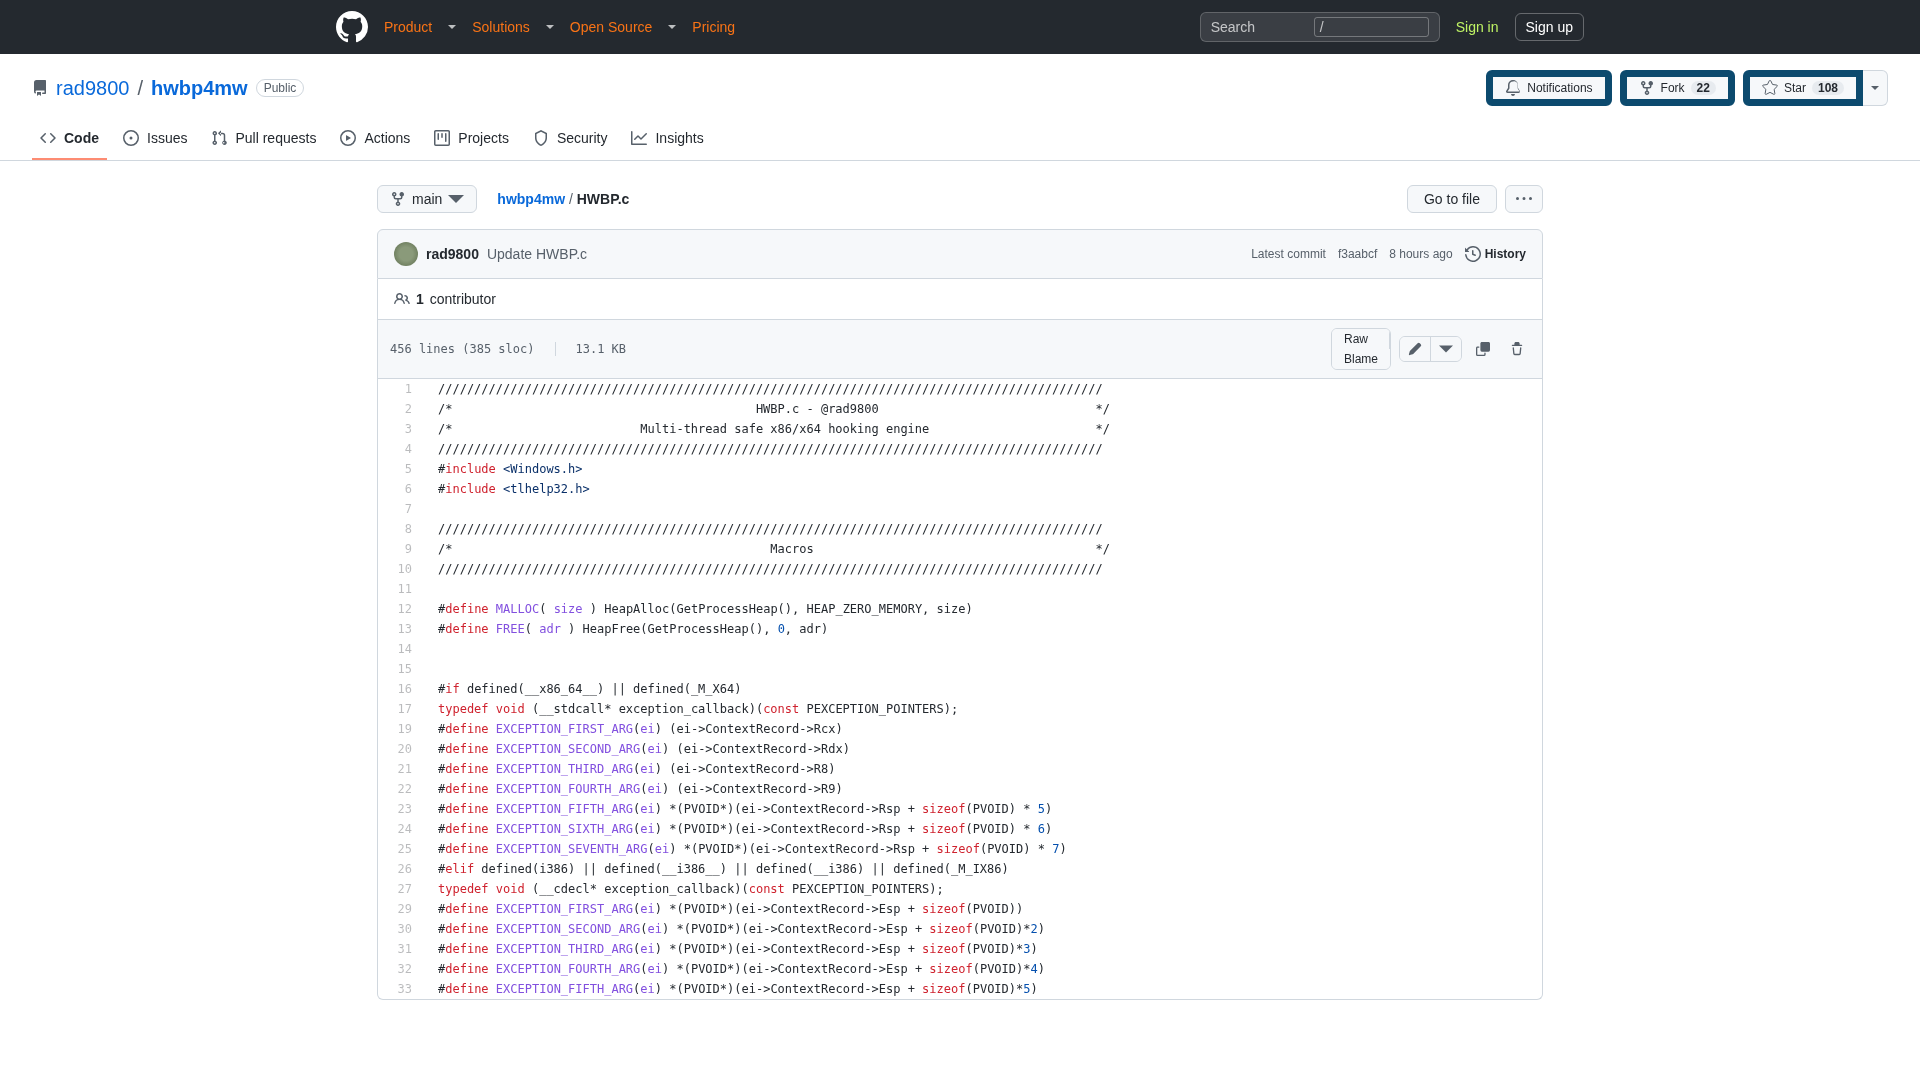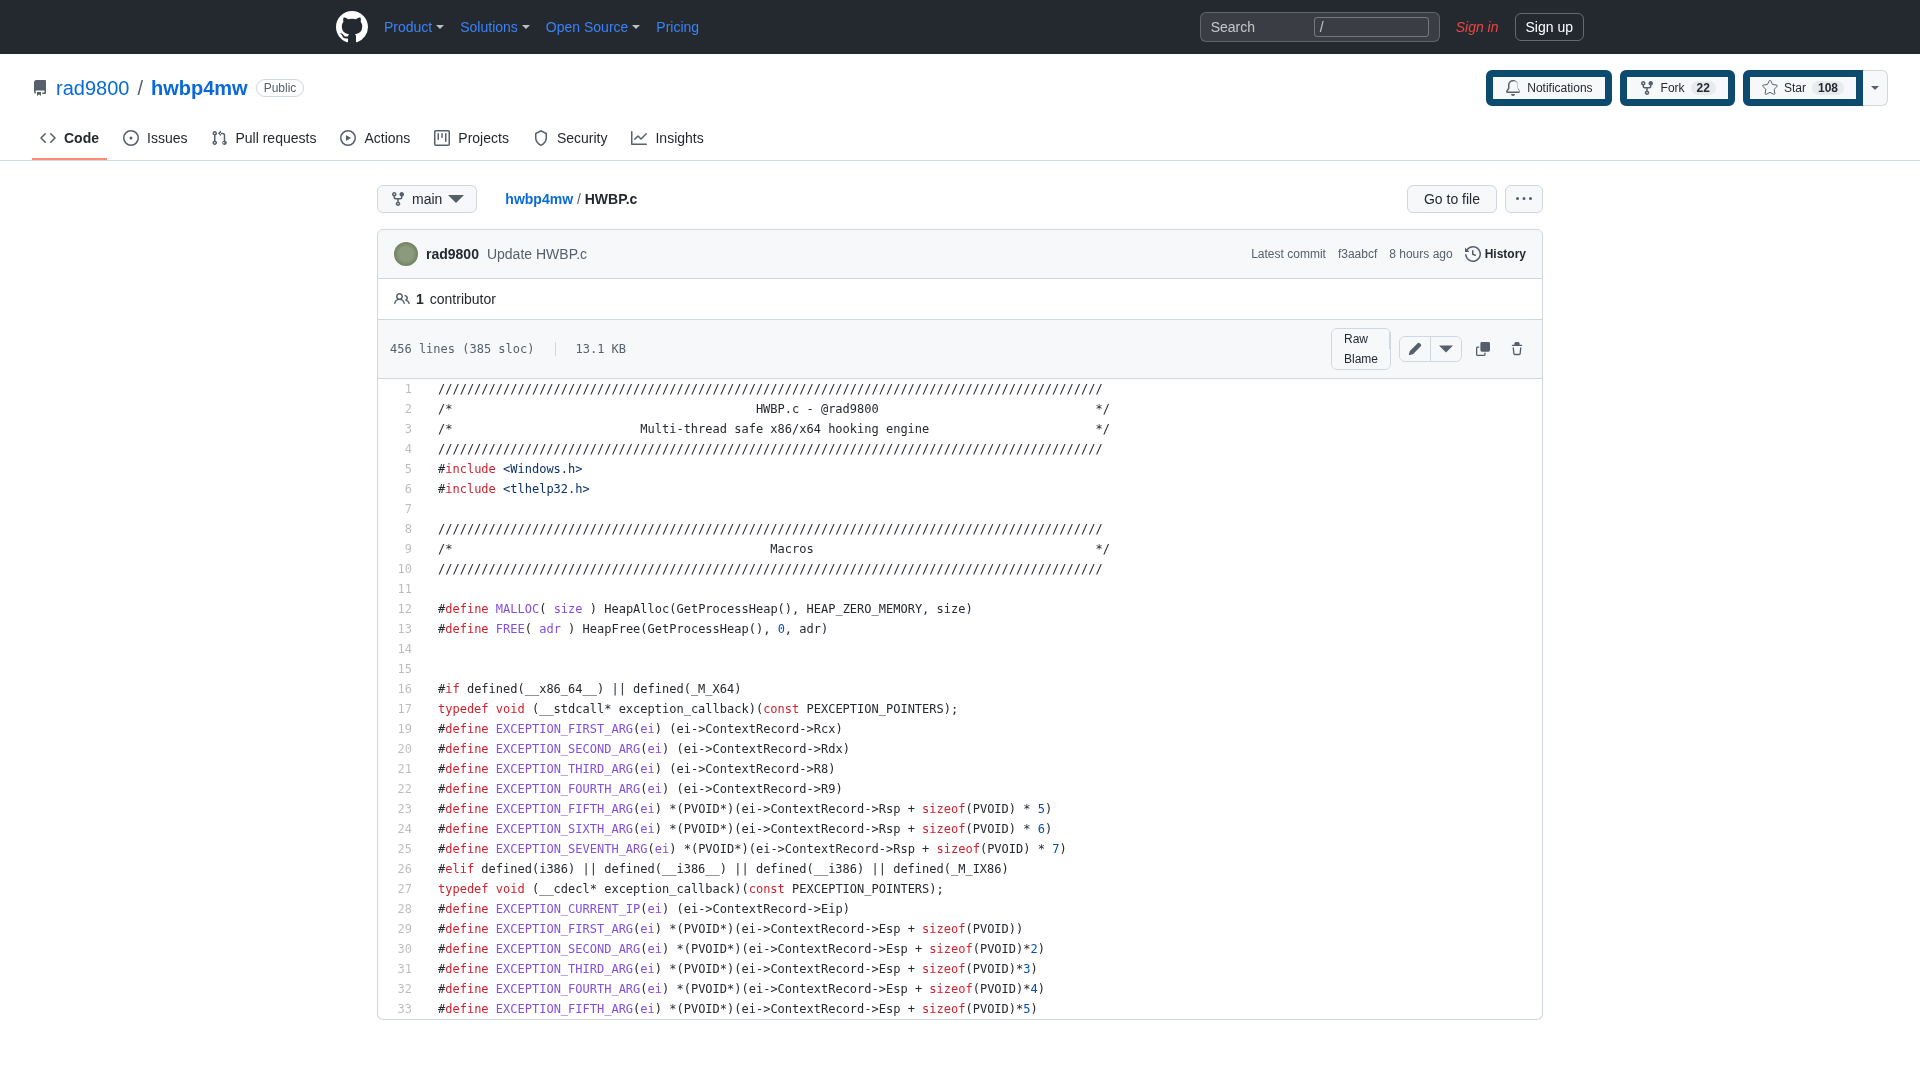--- a/index.html
+++ b/index.html
@@ -2,27 +2,27 @@
 <html><head>
   <meta charset="utf-8">
   <style>
     * { margin: 0; padding: 0; box-sizing: border-box; }
     body { font-family: -apple-system, BlinkMacSystemFont, "Segoe UI", Helvetica, Arial, sans-serif; color: #24292f; background: #fff; font-size: 14px; }
     
     
     .header { background: #24292f; height: 54px; display: flex; align-items: center; padding: 0 16px; justify-content: space-between; }
     .header-left { display: flex; align-items: center; gap: 16px; }
     .logo { fill: #fff; width: 32px; height: 32px; margin-left: 320px; }
-    .nav-link { color: #3b82f6; cursor: pointer; display: flex; align-items: center; gap: 4px; font-weight: 500; }
+    .nav-link { color: #f97316; cursor: pointer; display: flex; align-items: center; gap: 16px; font-weight: 500; }
     .nav-link svg { width: 8px; height: 8px; fill: #fff; opacity: 0.7; }
     .header-right { display: flex; align-items: center; gap: 16px; margin-right: 320px; }
     .search-box { background: rgba(255,255,255,0.1); border: 1px solid rgba(255,255,255,0.2); border-radius: 6px; width: 240px; height: 30px; display: flex; align-items: center; padding: 0 10px; color: rgba(255,255,255,0.7); }
     .search-box span { flex: 1; font-size: 14px; }
     .slash-key { border: 1px solid rgba(255,255,255,0.3); border-radius: 3px; padding: 1px 5px; font-size: 11px; }
-    .signin { color: #ef4444; cursor: pointer; font-style: italic; }
+    .signin { color: #bef264; cursor: pointer; }
     .signup { color: #fff; border: 1px solid rgba(255,255,255,0.3); border-radius: 6px; padding: 5px 10px; cursor: pointer; }
     
     
     .repo-header { padding: 16px 32px 0; }
     .repo-title-row { display: flex; align-items: center; justify-content: space-between; margin-bottom: 16px; }
     .repo-title-left { display: flex; align-items: center; gap: 8px; }
     .repo-icon { fill: #57606a; width: 16px; height: 16px; }
     .repo-link { color: #0969da; font-size: 20px; cursor: pointer; }
     .repo-name-bold { font-weight: 600; }
     .repo-slash { color: #57606a; font-size: 20px; }
@@ -38,21 +38,21 @@
     
     
     .tabs { display: flex; border-bottom: 1px solid #d0d7de; padding: 0 32px; gap: 8px; }
     .tab { display: flex; align-items: center; gap: 8px; padding: 8px 8px 12px; cursor: pointer; color: #24292f; border-bottom: 2px solid transparent; }
     .tab.active { border-bottom-color: #fd8c73; font-weight: 600; }
     .tab svg { width: 16px; height: 16px; fill: #57606a; }
     
     
     .main { max-width: 1230px; margin: 0 auto; padding: 24px 32px; }
     .breadcrumb-row { display: flex; align-items: center; justify-content: space-between; margin-bottom: 16px; }
-    .breadcrumb-left { display: flex; align-items: center; gap: 28px; }
+    .breadcrumb-left { display: flex; align-items: center; gap: 20px; }
     .branch-btn { border: 1px solid #d0d7de; border-radius: 6px; background: #f6f8fa; padding: 5px 12px; display: flex; align-items: center; gap: 6px; cursor: pointer; font-weight: 500; }
     .branch-btn svg { width: 16px; height: 16px; fill: #57606a; }
     .breadcrumb-link { color: #0969da; font-weight: 600; cursor: pointer; }
     .breadcrumb-sep { color: #57606a; }
     .breadcrumb-current { font-weight: 600; }
     .breadcrumb-right { display: flex; gap: 8px; }
     .gotofile-btn, .more-btn { border: 1px solid #d0d7de; border-radius: 6px; background: #f6f8fa; padding: 5px 16px; cursor: pointer; font-weight: 500; }
     .more-btn { padding: 5px 10px; display: flex; align-items: center; }
     .more-btn svg { width: 16px; height: 16px; fill: #57606a; }
     
@@ -421,24 +421,20 @@
         </div>
         <div class="code-line">
           <span class="line-num">26</span>
           <span class="line-code"><span>#</span><span class="c-pp">elif</span><span> defined(i386) || defined(__i386__) || defined(__i386) || defined(_M_IX86)</span></span>
         </div>
         <div class="code-line">
           <span class="line-num">27</span>
           <span class="line-code"><span class="c-kw">typedef</span><span> </span><span class="c-kw">void</span><span> (__cdecl* exception_callback)(</span><span class="c-kw">const</span><span> PEXCEPTION_POINTERS);</span></span>
         </div>
         <div class="code-line">
-          <span class="line-num">28</span>
-          <span class="line-code"><span>#</span><span class="c-pp">define</span><span> </span><span class="c-mac">EXCEPTION_CURRENT_IP</span><span>(</span><span class="c-fn">ei</span><span>) (ei-&gt;ContextRecord-&gt;Eip)</span></span>
-        </div>
-        <div class="code-line">
           <span class="line-num">29</span>
           <span class="line-code"><span>#</span><span class="c-pp">define</span><span> </span><span class="c-mac">EXCEPTION_FIRST_ARG</span><span>(</span><span class="c-fn">ei</span><span>) *(PVOID*)(ei-&gt;ContextRecord-&gt;Esp + </span><span class="c-kw">sizeof</span><span>(PVOID))</span></span>
         </div>
         <div class="code-line">
           <span class="line-num">30</span>
           <span class="line-code"><span>#</span><span class="c-pp">define</span><span> </span><span class="c-mac">EXCEPTION_SECOND_ARG</span><span>(</span><span class="c-fn">ei</span><span>) *(PVOID*)(ei-&gt;ContextRecord-&gt;Esp + </span><span class="c-kw">sizeof</span><span>(PVOID)*</span><span class="c-num">2</span><span>)</span></span>
         </div>
         <div class="code-line">
           <span class="line-num">31</span>
           <span class="line-code"><span>#</span><span class="c-pp">define</span><span> </span><span class="c-mac">EXCEPTION_THIRD_ARG</span><span>(</span><span class="c-fn">ei</span><span>) *(PVOID*)(ei-&gt;ContextRecord-&gt;Esp + </span><span class="c-kw">sizeof</span><span>(PVOID)*</span><span class="c-num">3</span><span>)</span></span>

